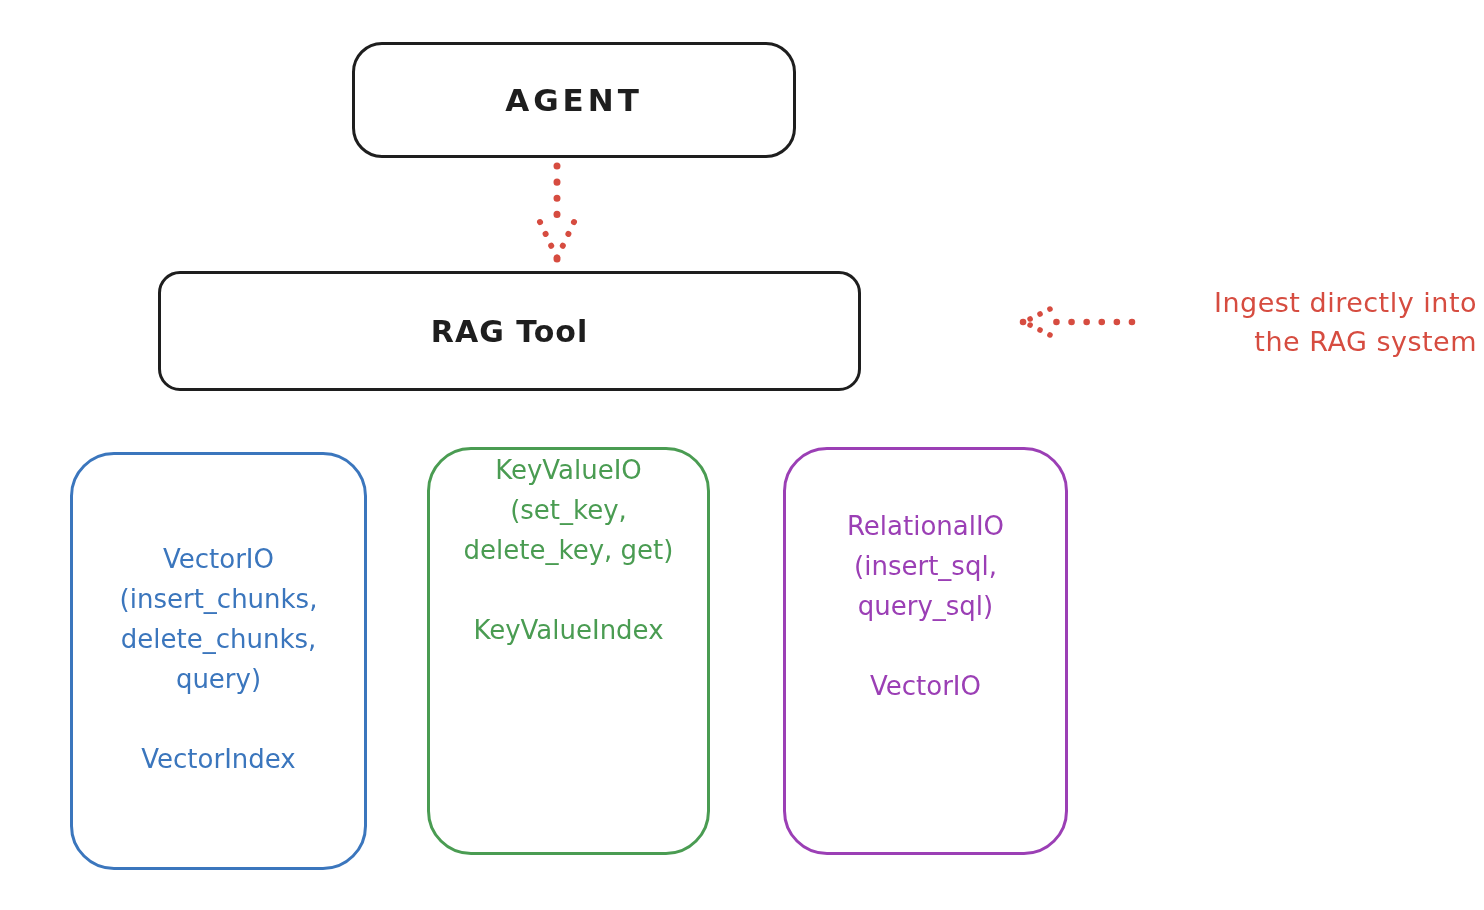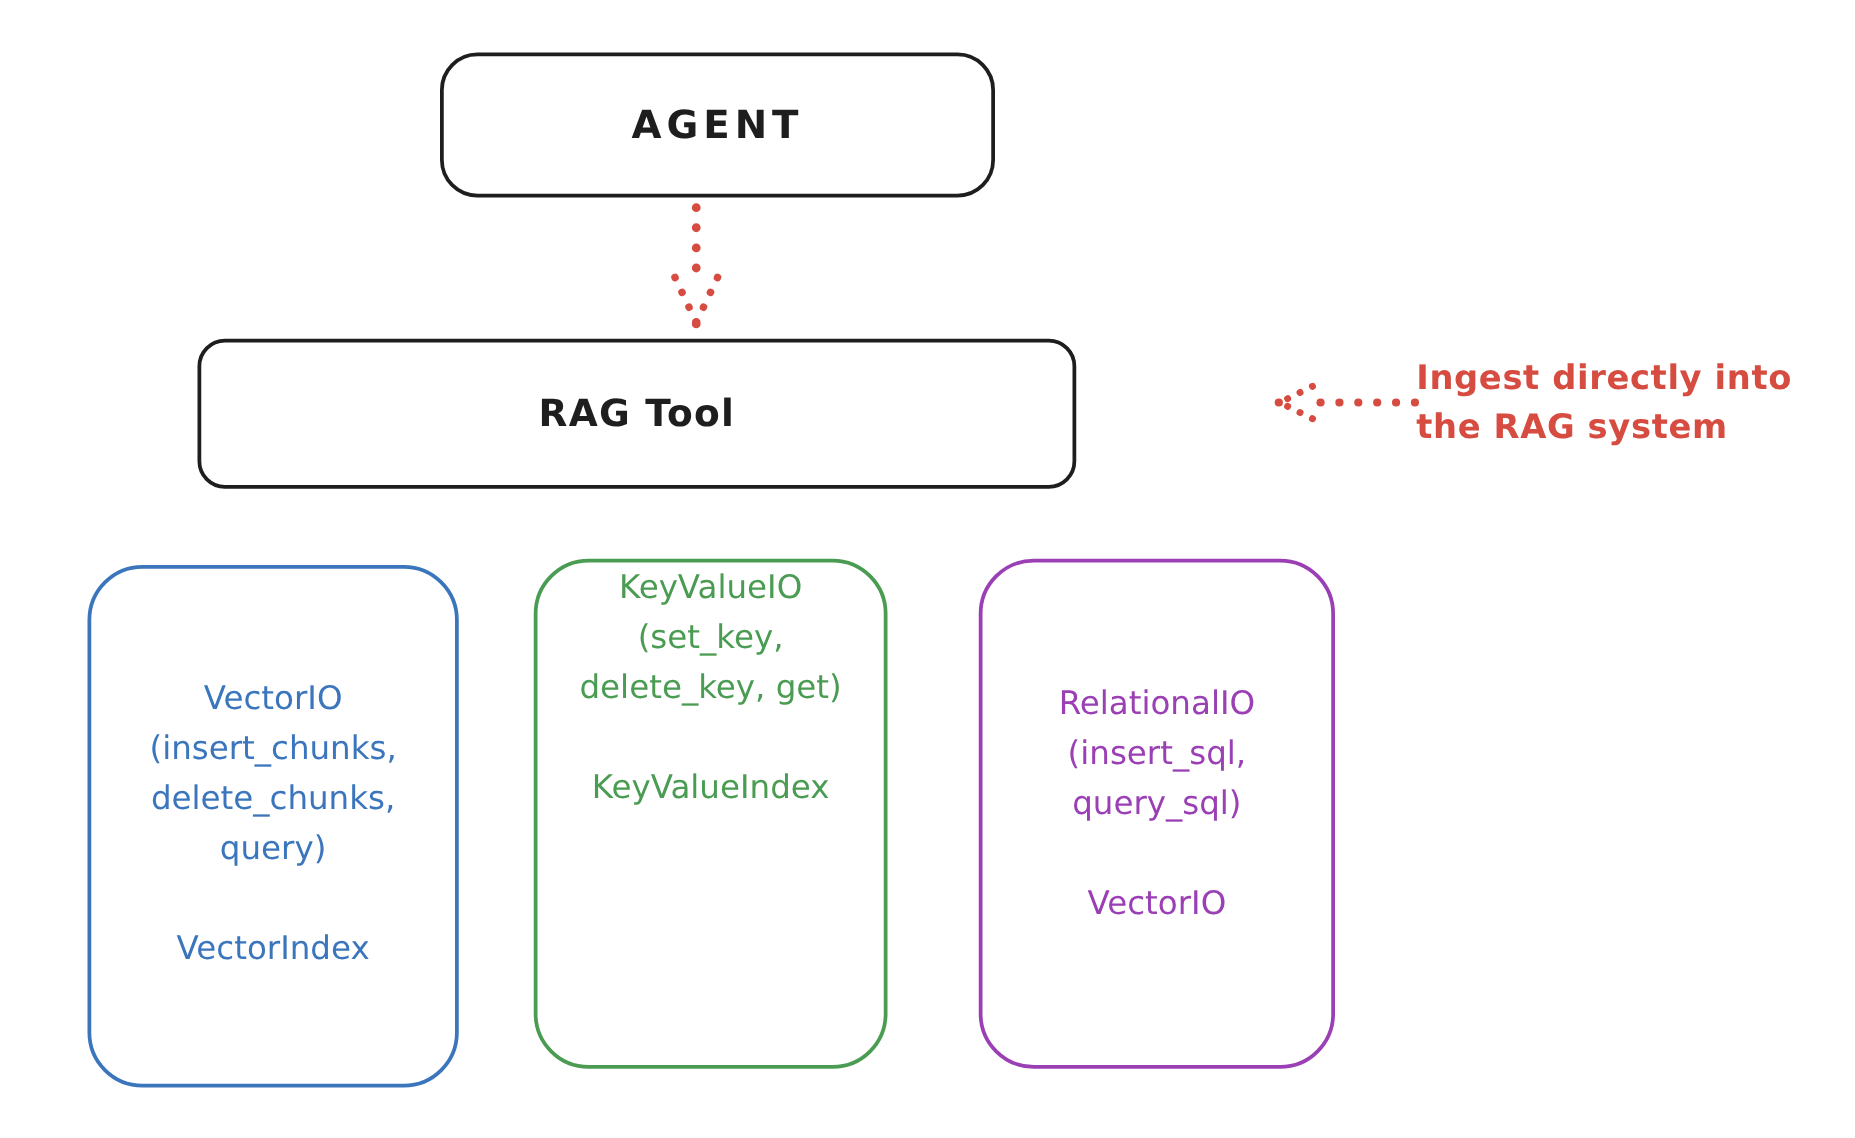--- a/index.html
+++ b/index.html
@@ -33,40 +33,40 @@
     font-size:30px;letter-spacing:1px;
   }
   .arrow{position:absolute;}
   .arrow-down{left:527px;top:160px;}
   .arrow-left{left:1014px;top:300px;}
   .arrow path{
     fill:none;stroke:var(--red);stroke-linecap:round;
   }
   .annotation{
     position:absolute;left:1133px;top:283px;width:344px;
-    text-align:left;color:var(--red);font-weight:bold;
+    text-align:right;color:var(--red);font-weight:normal;
     font-size:27px;line-height:39px;letter-spacing:0.5px;
   }
   .store-box{
     position:absolute;background:var(--bg);border-style:solid;border-width:3.5px;
     border-radius:44px;text-align:center;font-weight:normal;white-space:nowrap;
   }
   .store-box .line{font-size:26px;line-height:40px;}
   .store-box .footer{font-size:26px;line-height:40px;margin-top:40px;}
   .box-vector{
     left:70px;top:452px;width:297px;height:418px;
     border-color:var(--blue);color:var(--blue);padding-top:84px;
   }
   .box-keyvalue{
     left:427px;top:447px;width:283px;height:408px;
     border-color:var(--green);color:var(--green);
   }
   .box-relational{
     left:783px;top:447px;width:285px;height:408px;
-    border-color:var(--purple);color:var(--purple);padding-top:93px;
+    border-color:var(--purple);color:var(--purple);padding-top:56px;
   }
 </style>
 </head>
 <body>
 
 <div class="canvas">
 
   <div class="node agent-box">
     <span>AGENT</span>
   </div>

